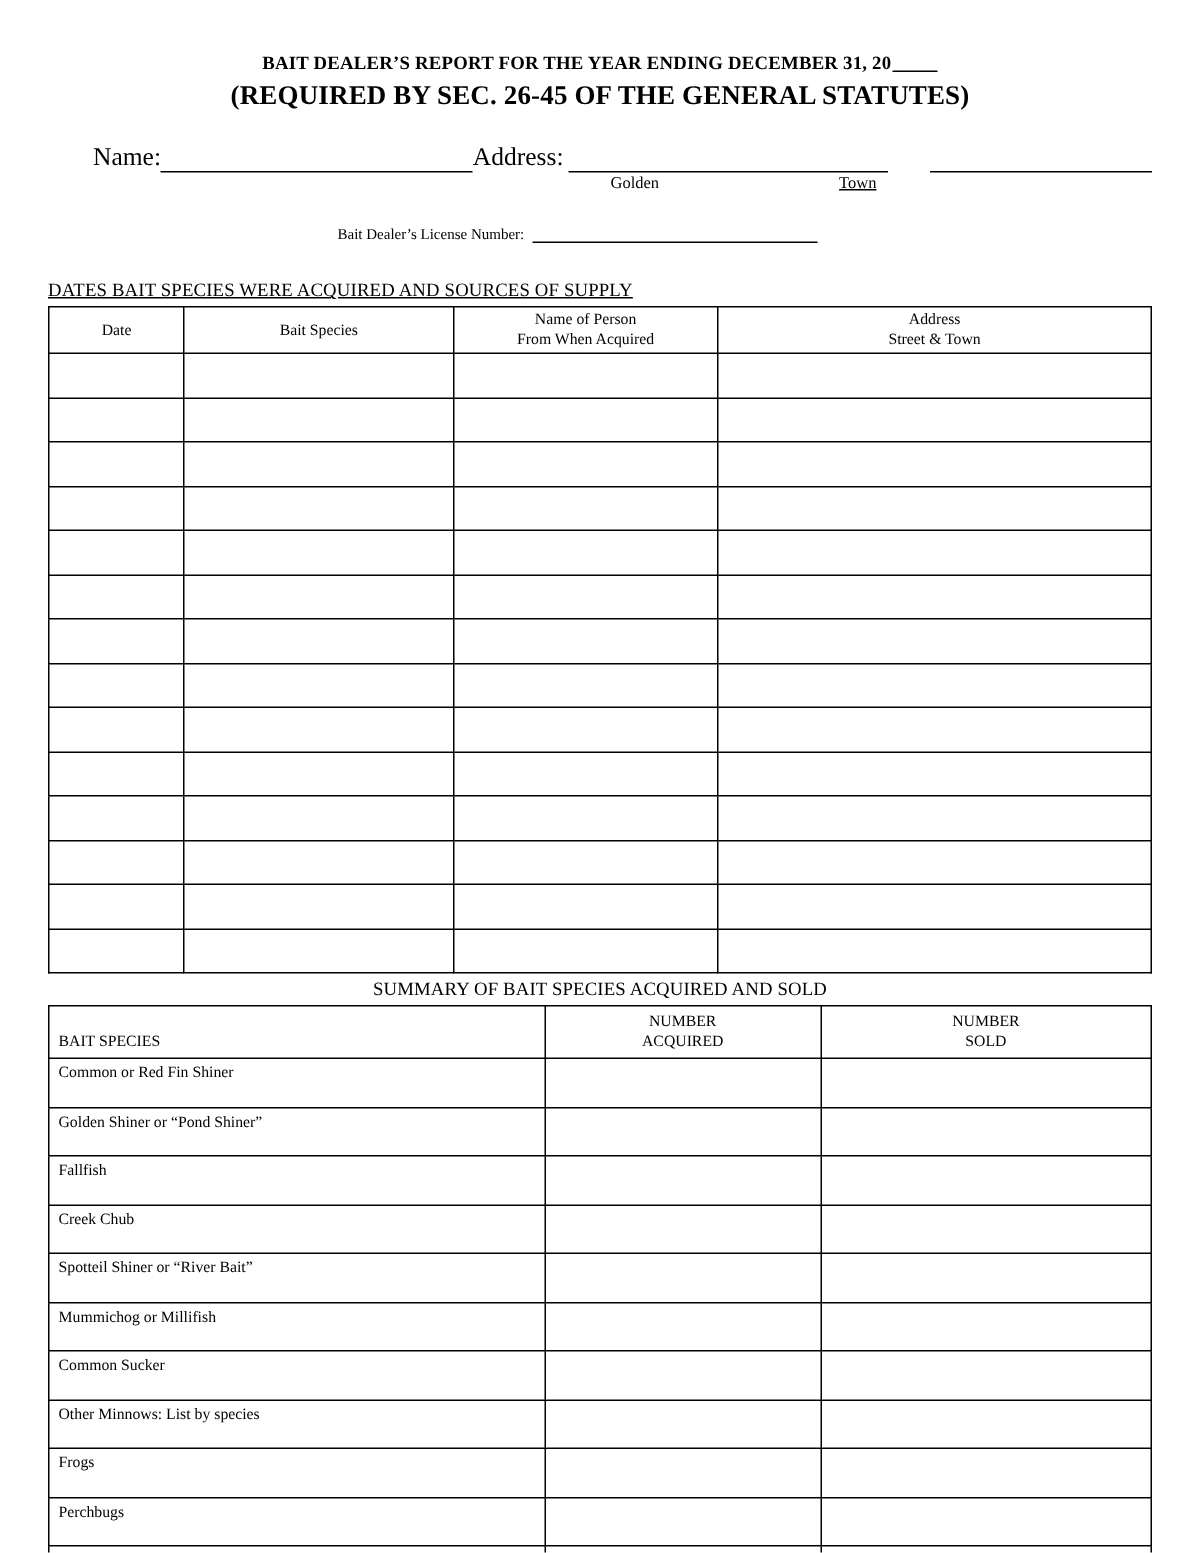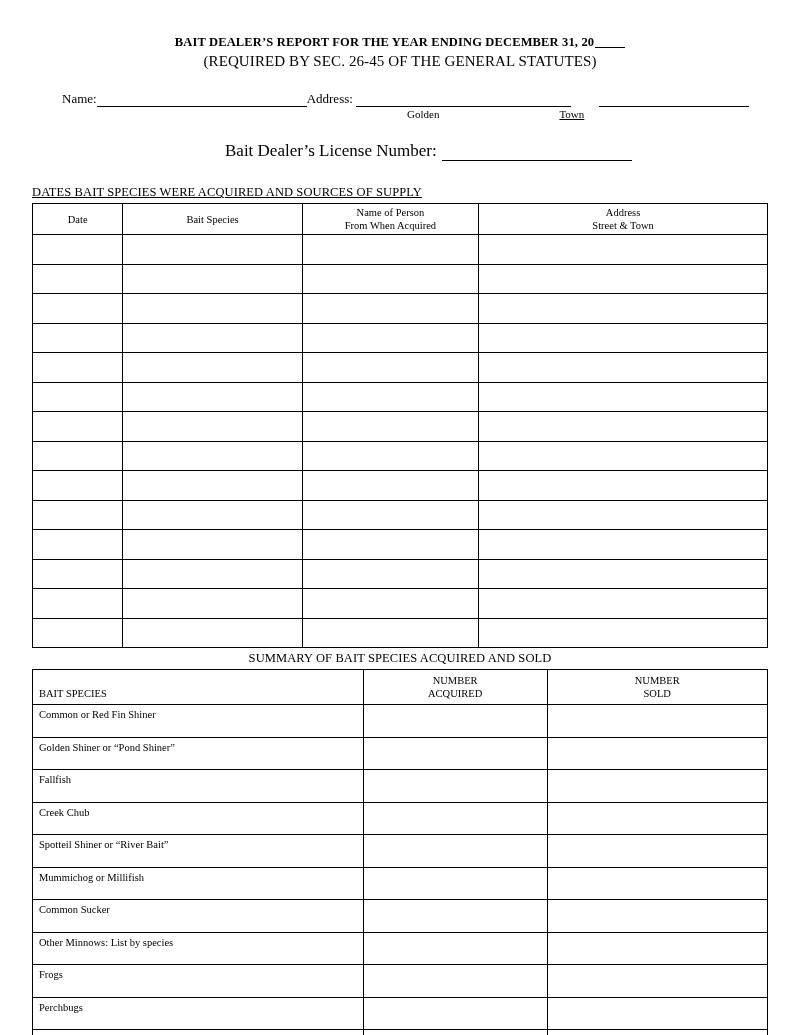--- a/index.html
+++ b/index.html
@@ -36,31 +36,31 @@
     white-space: nowrap;
   }
   .title-line1 .blank-short {
     display: inline-block;
     width: 30px;
     border-bottom: 1.2px solid #000;
     vertical-align: -2px;
     margin-left: 1px;
   }
   .title-line2 {
-    font-size: 15px;
-    font-weight: normal;
+    font-size: 18px;
+    font-weight: bold;
     line-height: 1.35;
     letter-spacing: 0.1px;
   }
 
   
   .name-row {
     display: flex;
     align-items: flex-end;
-    font-size: 13px;
+    font-size: 17px;
     margin-top: 14px;
     padding-left: 30px;
     white-space: nowrap;
   }
   .fld-label { flex: none; }
   .rule {
     display: inline-block;
     border-bottom: 1.1px solid #000;
     height: 12px;
   }
@@ -75,21 +75,21 @@
     padding-left: 30px;
     white-space: nowrap;
   }
   .sub-street { margin-left: 345px; }
   .sub-town   { margin-left: 120px; text-decoration: underline; }
 
   
   .license-row {
     display: flex;
     align-items: flex-end;
-    font-size: 17px;
+    font-size: 10px;
     margin-top: 21px;
     padding-left: 193px;
     white-space: nowrap;
   }
   .rule-license { width: 190px; margin-left: 5px; }
 
   
   .section-head {
     font-size: 12.5px;
     margin-top: 24px;

